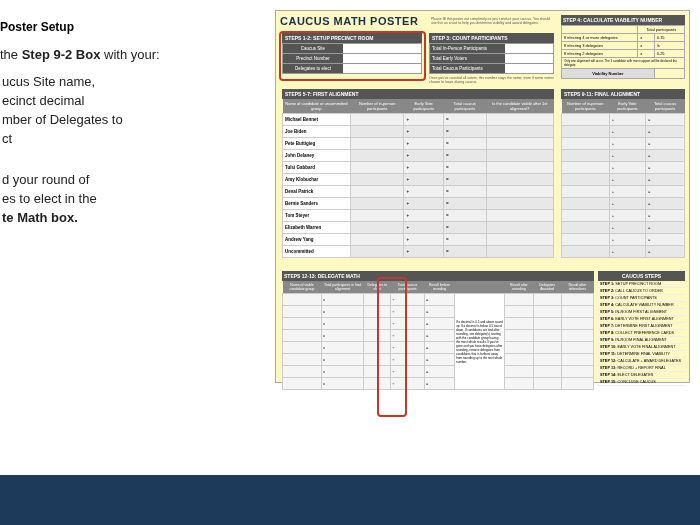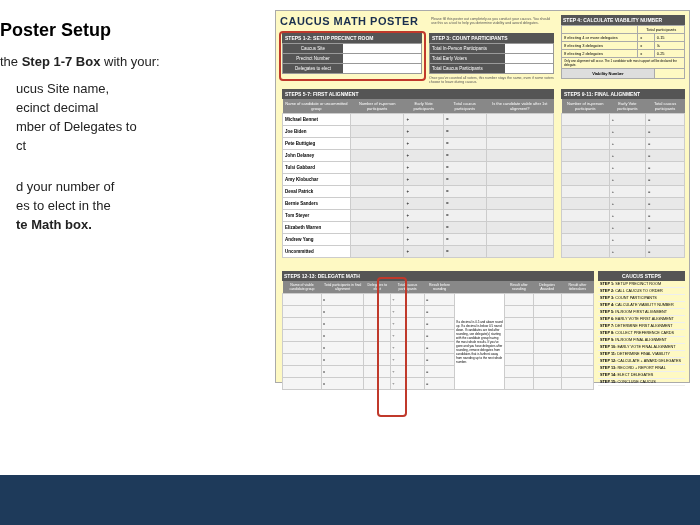--- a/index.html
+++ b/index.html
@@ -1,20 +1,20 @@
 <!DOCTYPE html>
 <html><head>
 <meta charset="utf-8">
 <style>
 *{box-sizing:border-box;margin:0;padding:0}
 body{font-family:Arial,sans-serif;width:700px;height:525px;background:#fff;position:relative;overflow:hidden}
 .left-content{position:absolute;left:0;top:20px;width:220px;padding-left:0}
-.left-content h2{font-size:18px;font-weight:bold;color:#000;margin-bottom:12px}
+.left-content h2{font-size:12px;font-weight:bold;color:#000;margin-bottom:12px}
 .left-content p{font-size:13px;color:#222;margin-bottom:10px;line-height:1.4}
-.left-content .bullet{font-size:13px;color:#222;margin-bottom:4px;padding-left:16px}
+.left-content .bullet{font-size:13px;color:#222;margin-bottom:4px;padding-left:2px}
 .poster{position:absolute;left:275px;top:10px;width:415px;height:373px;border:1px solid #aaa;background:#fef9c3;padding:4px;font-size:5px}
 .poster-title{font-size:11px;font-weight:bold;color:#1a2f4f;letter-spacing:0.5px}
 .poster-sub{font-size:3.5px;color:#555;position:absolute;left:155px;top:6px;width:120px}
 .section-header{background:#555;color:#fff;font-size:5px;font-weight:bold;padding:2px 3px}
 .setup-box{position:absolute;left:6px;top:22px;width:140px}
 .setup-box .row{display:flex;border:1px solid #999;border-top:none}
 .setup-box .row:first-of-type{border-top:1px solid #999}
 .setup-box .label{background:#555;color:#fff;width:60px;padding:2px;font-size:4.5px;text-align:center}
 .setup-box .val{flex:1;background:#fff}
 .red-box1{position:absolute;border:2px solid #c0392b;border-radius:4px;left:3px;top:20px;width:147px;height:50px;pointer-events:none}
@@ -52,27 +52,27 @@
 .caucus-steps .step{font-size:3.8px;padding:1px 2px;border-bottom:1px solid #eee}
 .caucus-steps .step b{font-weight:bold}
 .footer-bar{position:absolute;bottom:0;left:0;width:700px;height:50px;background:#1e3a5a}
 </style>
 </head>
 <body>
 
 <div class="left-content">
   <h2>Poster Setup</h2>
   <p>
-    <span>the </span><b>Step 1-7 Box</b><span> with your:</span>
+    <span>the </span><b>Step 9-2 Box</b><span> with your:</span>
   </p>
   <div class="bullet">ucus Site name,</div>
   <div class="bullet">ecinct decimal</div>
   <div class="bullet">mber of Delegates to</div>
   <div class="bullet" style="margin-bottom:26px">ct</div>
-  <div class="bullet">d your number of</div>
+  <div class="bullet">d your round of</div>
   <div class="bullet">es to elect in the</div>
   <div class="bullet"><b>te Math box.</b></div>
 </div>
 
 <div class="poster">
   <div class="poster-title">CAUCUS MATH POSTER</div>
   <div class="poster-sub">Please fill this poster out completely as you conduct your caucus. You should use this as a tool to help you determine viability and award delegates.</div>
 
   <div class="setup-box">
     <div class="section-header">STEPS 1-2: SETUP PRECINCT ROOM</div>

